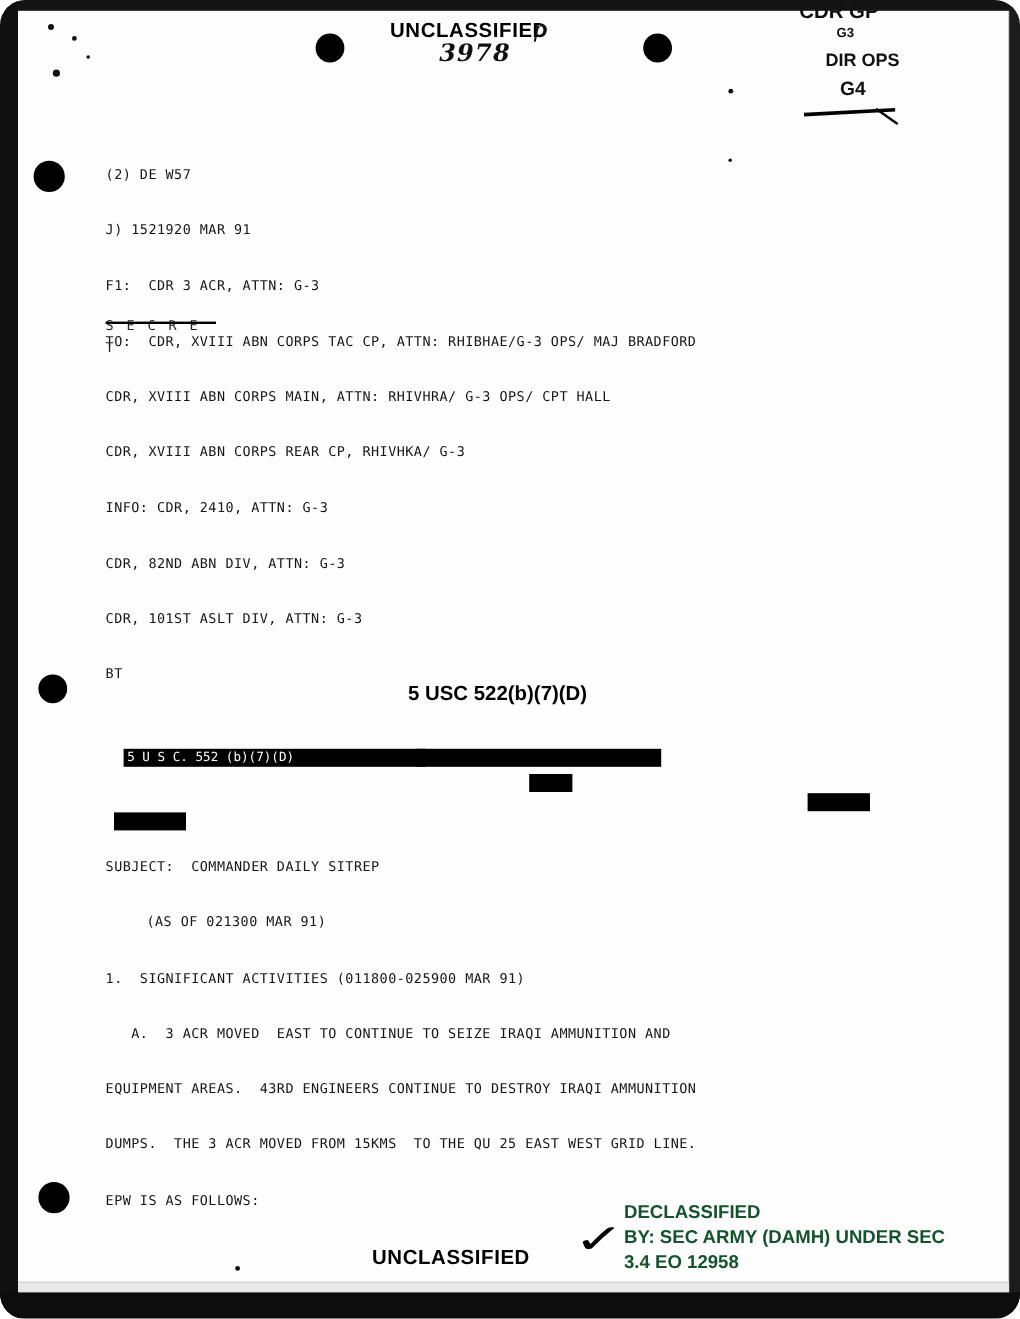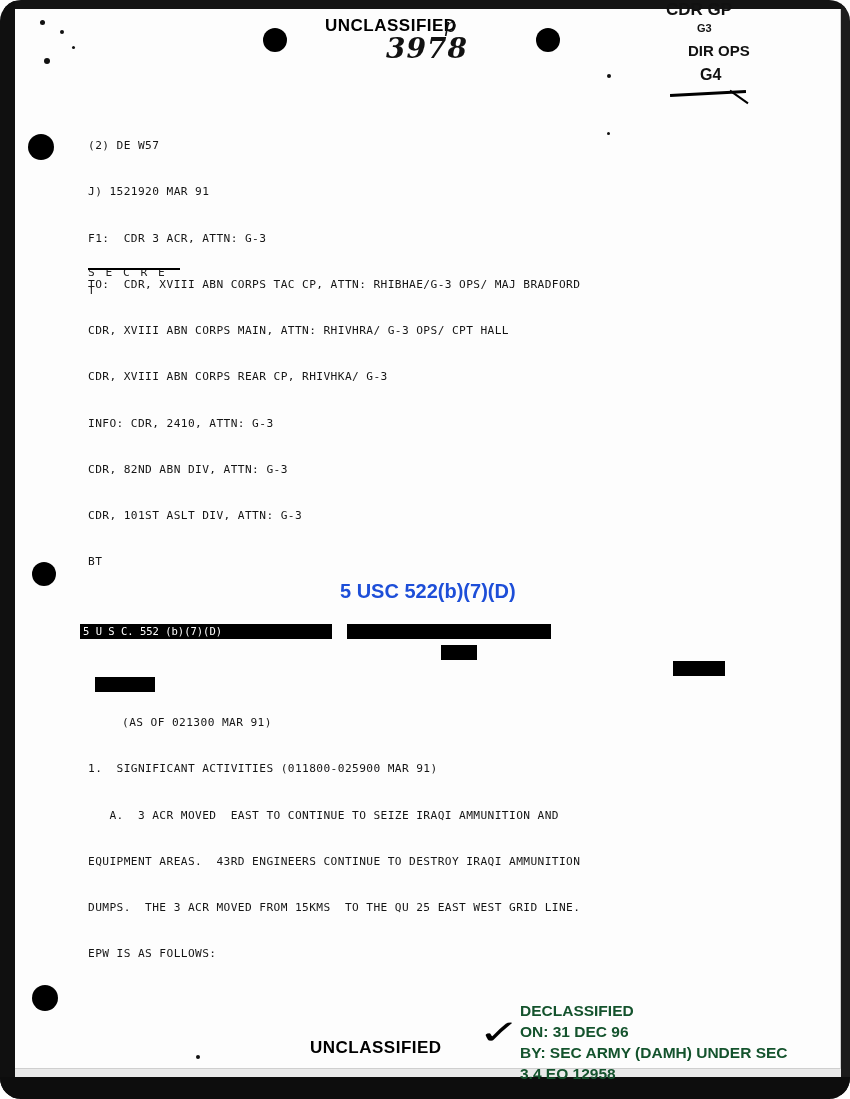--- a/index.html
+++ b/index.html
@@ -76,23 +76,23 @@
     font-size: 17px;
   }
   
   .hand {
     position: absolute;
     font-family: "DejaVu Serif", serif;
     color: #111;
     font-style: italic;
   }
   #hand-number {
-    left: 386px;
+    left: 366px;
     top: 32px;
-    font-size: 28px;
+    font-size: 20px;
     font-weight: bold;
     letter-spacing: 1px;
   }
   #hand-p {
     left: 444px;
     top: 14px;
     font-size: 19px;
   }
   #hand-cdr {
     left: 666px;
@@ -150,41 +150,41 @@
   .gap { display: block; height: 12px; }
   .gap-sm { display: block; height: 7px; }
   
   .redact {
     display: inline-block;
     background: #000;
     vertical-align: middle;
   }
   #redact-label {
     position: absolute;
-    left: 80px;
+    left: 103px;
     top: 624px;
     width: 252px;
     height: 15px;
     background: #000;
     color: #fff;
     font-family: "DejaVu Sans Mono", monospace;
     font-size: 10.5px;
     line-height: 15px;
     padding-left: 3px;
     box-sizing: border-box;
     letter-spacing: 0px;
   }
   #usc-note {
     position: absolute;
     left: 340px;
-    top: 580px;
-    font-family: "Liberation Sans", sans-serif;
-    font-weight: bold;
-    font-size: 20px;
-    color: #1d4ed8;
+    top: 568px;
+    font-family: "Liberation Sans", sans-serif;
+    font-weight: bold;
+    font-size: 17px;
+    color: #000000;
   }
   #secret-strike {
     position: absolute;
     left: 88px;
     top: 262px;
     width: 92px;
     height: 13px;
   }
   #secret-strike .s-txt {
     font-family: "DejaVu Sans Mono", monospace;
@@ -270,20 +270,21 @@
     <span class="blk">CDR, XVIII ABN CORPS MAIN, ATTN: RHIVHRA/ G-3 OPS/ CPT HALL</span>
     <span class="blk">CDR, XVIII ABN CORPS REAR CP, RHIVHKA/ G-3</span>
     <span class="blk">INFO: CDR, 2410, ATTN: G-3</span>
     <span class="blk">CDR, 82ND ABN DIV, ATTN: G-3</span>
     <span class="blk">CDR, 101ST ASLT DIV, ATTN: G-3</span>
     <span class="blk">BT</span>
 
     <span class="gap-sm"></span>
     <span class="blk" style="visibility:hidden;">X</span>
 
+    <span class="blk">SUBJECT:  COMMANDER DAILY SITREP</span>
     <span class="blk" style="padding-left:34px;">(AS OF 021300 MAR 91)</span>
     <span class="blk">1.  SIGNIFICANT ACTIVITIES (011800-025900 MAR 91)</span>
     <span class="blk">   A.  3 ACR MOVED  EAST TO CONTINUE TO SEIZE IRAQI AMMUNITION AND</span>
     <span class="blk">EQUIPMENT AREAS.  43RD ENGINEERS CONTINUE TO DESTROY IRAQI AMMUNITION</span>
     <span class="blk">DUMPS.  THE 3 ACR MOVED FROM 15KMS  TO THE QU 25 EAST WEST GRID LINE.</span>
     <span class="blk">EPW IS AS FOLLOWS:</span>
 
     <span class="gap"></span>
 
     
@@ -333,18 +334,17 @@
   <div class="redact" style="position:absolute;left:347px;top:624px;width:204px;height:15px;"></div>
   <div class="redact" style="position:absolute;left:441px;top:645px;width:36px;height:15px;"></div>
   <div class="redact" style="position:absolute;left:673px;top:661px;width:52px;height:15px;"></div>
   <div class="redact" style="position:absolute;left:95px;top:677px;width:60px;height:15px;"></div>
 
   <div class="stamp" id="stamp-bottom">UNCLASSIFIED</div>
 
   <div id="declass-check">✓</div>
   <div id="declass">
     <div>DECLASSIFIED</div>
-    <div>ON: 31 DEC 96</div>
     <div>BY: SEC ARMY (DAMH) UNDER SEC</div>
     <div>3.4 EO 12958</div>
   </div>
 
 </div>
 
 </body></html>

